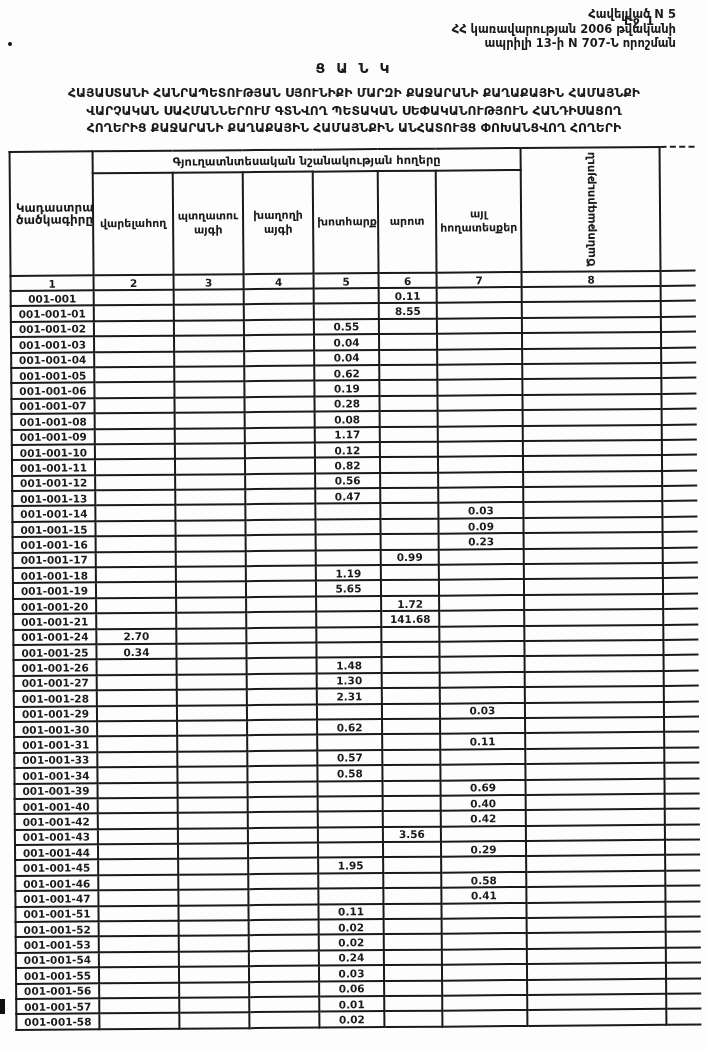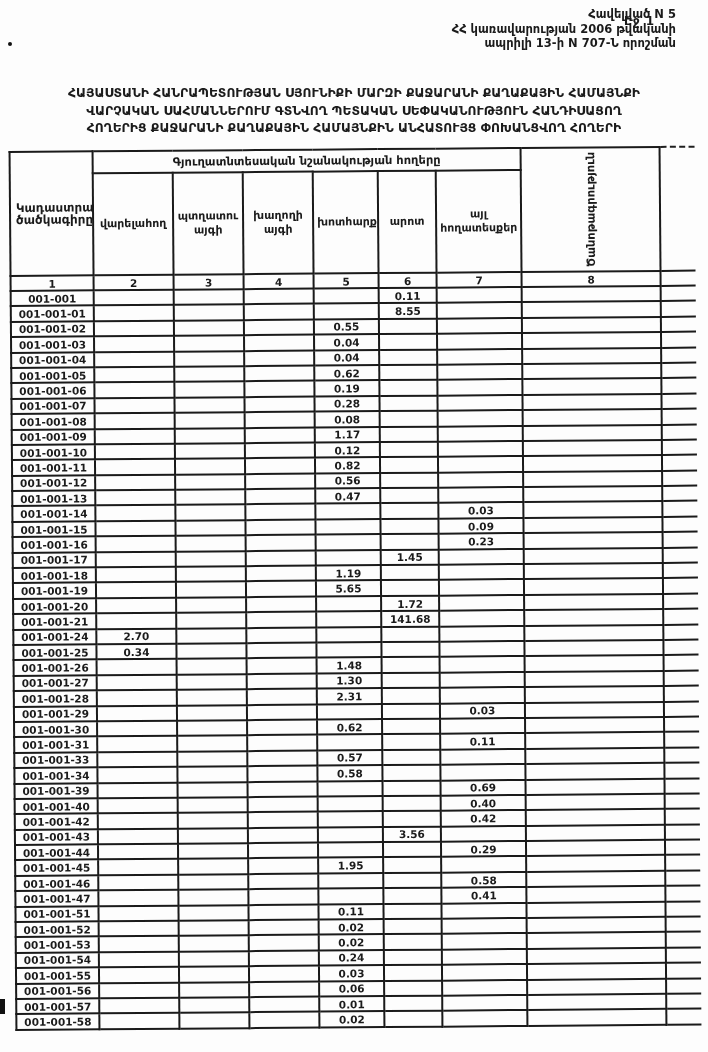--- a/index.html
+++ b/index.html
@@ -60,20 +60,21 @@
 <div class="page">
 
   <div class="page-num">Էջ 1</div>
 
   <div class="appendix">
     <div>Հավելված N 5</div>
     <div>ՀՀ կառավարության 2006 թվականի</div>
     <div>ապրիլի 13-ի N 707-Ն որոշման</div>
   </div>
 
+  <div class="doc-title">Ց Ա Ն Կ</div>
 
   <div class="doc-subtitle">
     <div>ՀԱՅԱՍՏԱՆԻ ՀԱՆՐԱՊԵՏՈՒԹՅԱՆ ՍՅՈՒՆԻՔԻ ՄԱՐԶԻ ՔԱՋԱՐԱՆԻ ՔԱՂԱՔԱՅԻՆ ՀԱՄԱՅՆՔԻ</div>
     <div>ՎԱՐՉԱԿԱՆ ՍԱՀՄԱՆՆԵՐՈՒՄ ԳՏՆՎՈՂ ՊԵՏԱԿԱՆ ՍԵՓԱԿԱՆՈՒԹՅՈՒՆ ՀԱՆԴԻՍԱՑՈՂ</div>
     <div>ՀՈՂԵՐԻՑ ՔԱՋԱՐԱՆԻ ՔԱՂԱՔԱՅԻՆ ՀԱՄԱՅՆՔԻՆ ԱՆՀԱՏՈՒՅՑ ՓՈԽԱՆՑՎՈՂ ՀՈՂԵՐԻ</div>
   </div>
 
   <div class="table-wrap">
     <table>
       <colgroup>
@@ -305,21 +306,21 @@
             <td>0.23</td>
             <td></td>
             <td class="ghost"></td>
           </tr>
           <tr>
             <td>001-001-17</td>
             <td></td>
             <td></td>
             <td></td>
             <td></td>
-            <td>1.45</td>
+            <td>0.99</td>
             <td></td>
             <td></td>
             <td class="ghost"></td>
           </tr>
           <tr>
             <td>001-001-18</td>
             <td></td>
             <td></td>
             <td></td>
             <td>1.19</td>

